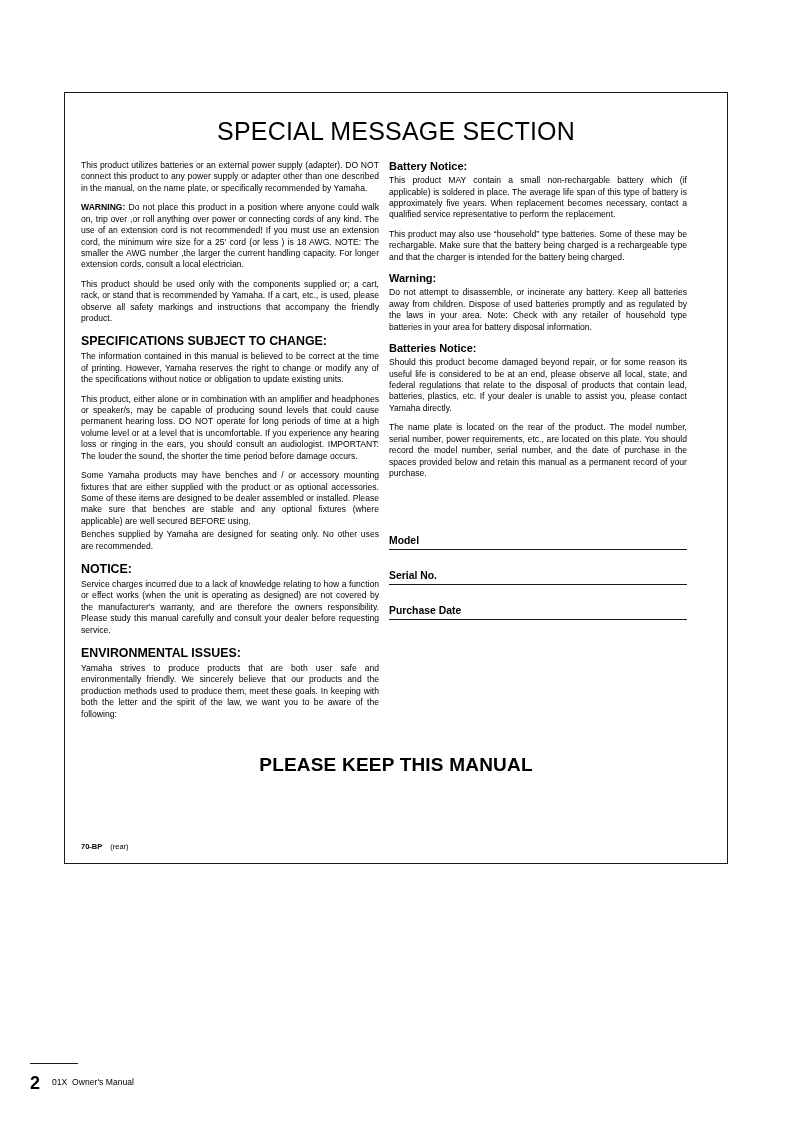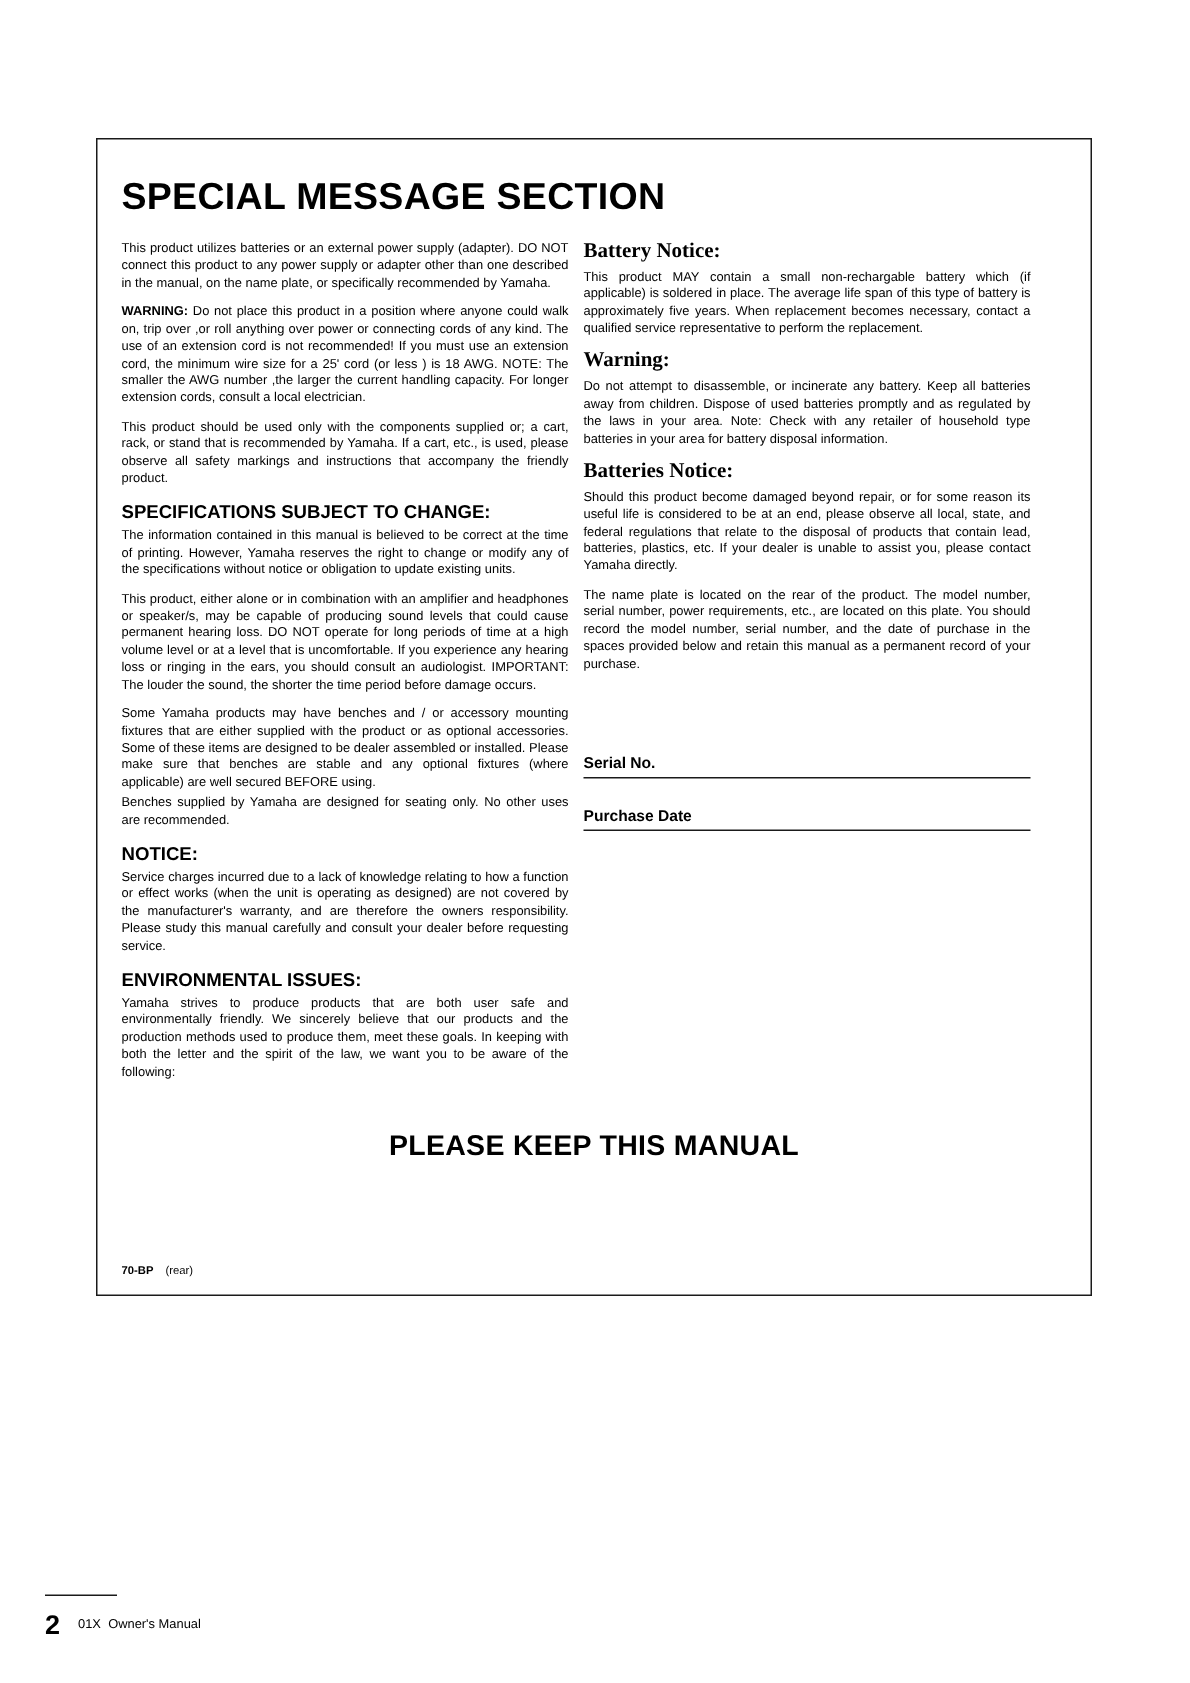--- a/index.html
+++ b/index.html
@@ -34,23 +34,23 @@
     background: #ffffff;
   }
   .frame-inner {
     position: absolute;
     left: 16px;
     top: 14px;
     right: 16px;
     bottom: 10px;
   }
   .doc-title {
-    text-align: left;
+    text-align: center;
     font-size: 25px;
-    font-weight: bold;
+    font-weight: normal;
     letter-spacing: 0.2px;
     margin: 10px 0 14px 0;
   }
   .columns {
     display: flex;
     gap: 10px;
     align-items: flex-start;
   }
   .col {
     width: 298px;
@@ -63,25 +63,24 @@
     margin: 0 0 8px 0;
   }
   .para.nogap { margin-bottom: 2px; }
   .h-section {
     font-size: 12.4px;
     font-weight: bold;
     margin: 10px 0 2px 0;
     line-height: 1.2;
   }
   .h-sub {
-    font-size: 14px;
+    font-size: 11px;
     font-weight: bold;
     margin: 0 0 2px 0;
     line-height: 1.2;
-    font-family: Liberation Serif, serif;
   }
   .h-sub.spaced { margin-top: 9px; }
   b.inline { font-weight: bold; }
   .fields {
     margin-top: 56px;
   }
   .field {
     margin-bottom: 20px;
   }
   .field-label {
@@ -174,30 +173,35 @@
 
           <div class="h-section">ENVIRONMENTAL ISSUES:</div>
           <p class="para">Yamaha strives to produce products that are both user safe and environmentally friendly. We sincerely believe that our products and the production methods used to produce them, meet these goals. In keeping with both the letter and the spirit of the law, we want you to be aware of the following:</p>
 
         </div>
 
         <div class="col">
 
           <div class="h-sub">Battery Notice:</div>
           <p class="para">This product MAY contain a small non-rechargable battery which (if applicable) is soldered in place. The average life span of this type of battery is approximately five years. When replacement becomes necessary, contact a qualified service representative to perform the replacement.</p>
+          <p class="para">This product may also use “household” type batteries. Some of these may be rechargable. Make sure that the battery being charged is a rechargeable type and that the charger is intended for the battery being charged.</p>
 
           <div class="h-sub spaced">Warning:</div>
           <p class="para">Do not attempt to disassemble, or incinerate any battery. Keep all batteries away from children. Dispose of used batteries promptly and as regulated by the laws in your area. Note: Check with any retailer of household type batteries in your area for battery disposal information.</p>
 
           <div class="h-sub spaced">Batteries Notice:</div>
           <p class="para">Should this product become damaged beyond repair, or for some reason its useful life is considered to be at an end, please observe all local, state, and federal regulations that relate to the disposal of products that contain lead, batteries, plastics, etc. If your dealer is unable to assist you, please contact Yamaha directly.</p>
 
           <p class="para">The name plate is located on the rear of the product. The model number, serial number, power requirements, etc., are located on this plate. You should record the model number, serial number, and the date of purchase in the spaces provided below and retain this manual as a permanent record of your purchase.</p>
 
           <div class="fields">
+            <div class="field">
+              <div class="field-label">Model</div>
+              <div class="field-line"></div>
+            </div>
             <div class="field">
               <div class="field-label">Serial No.</div>
               <div class="field-line"></div>
             </div>
             <div class="field">
               <div class="field-label">Purchase Date</div>
               <div class="field-line"></div>
             </div>
           </div>
 

